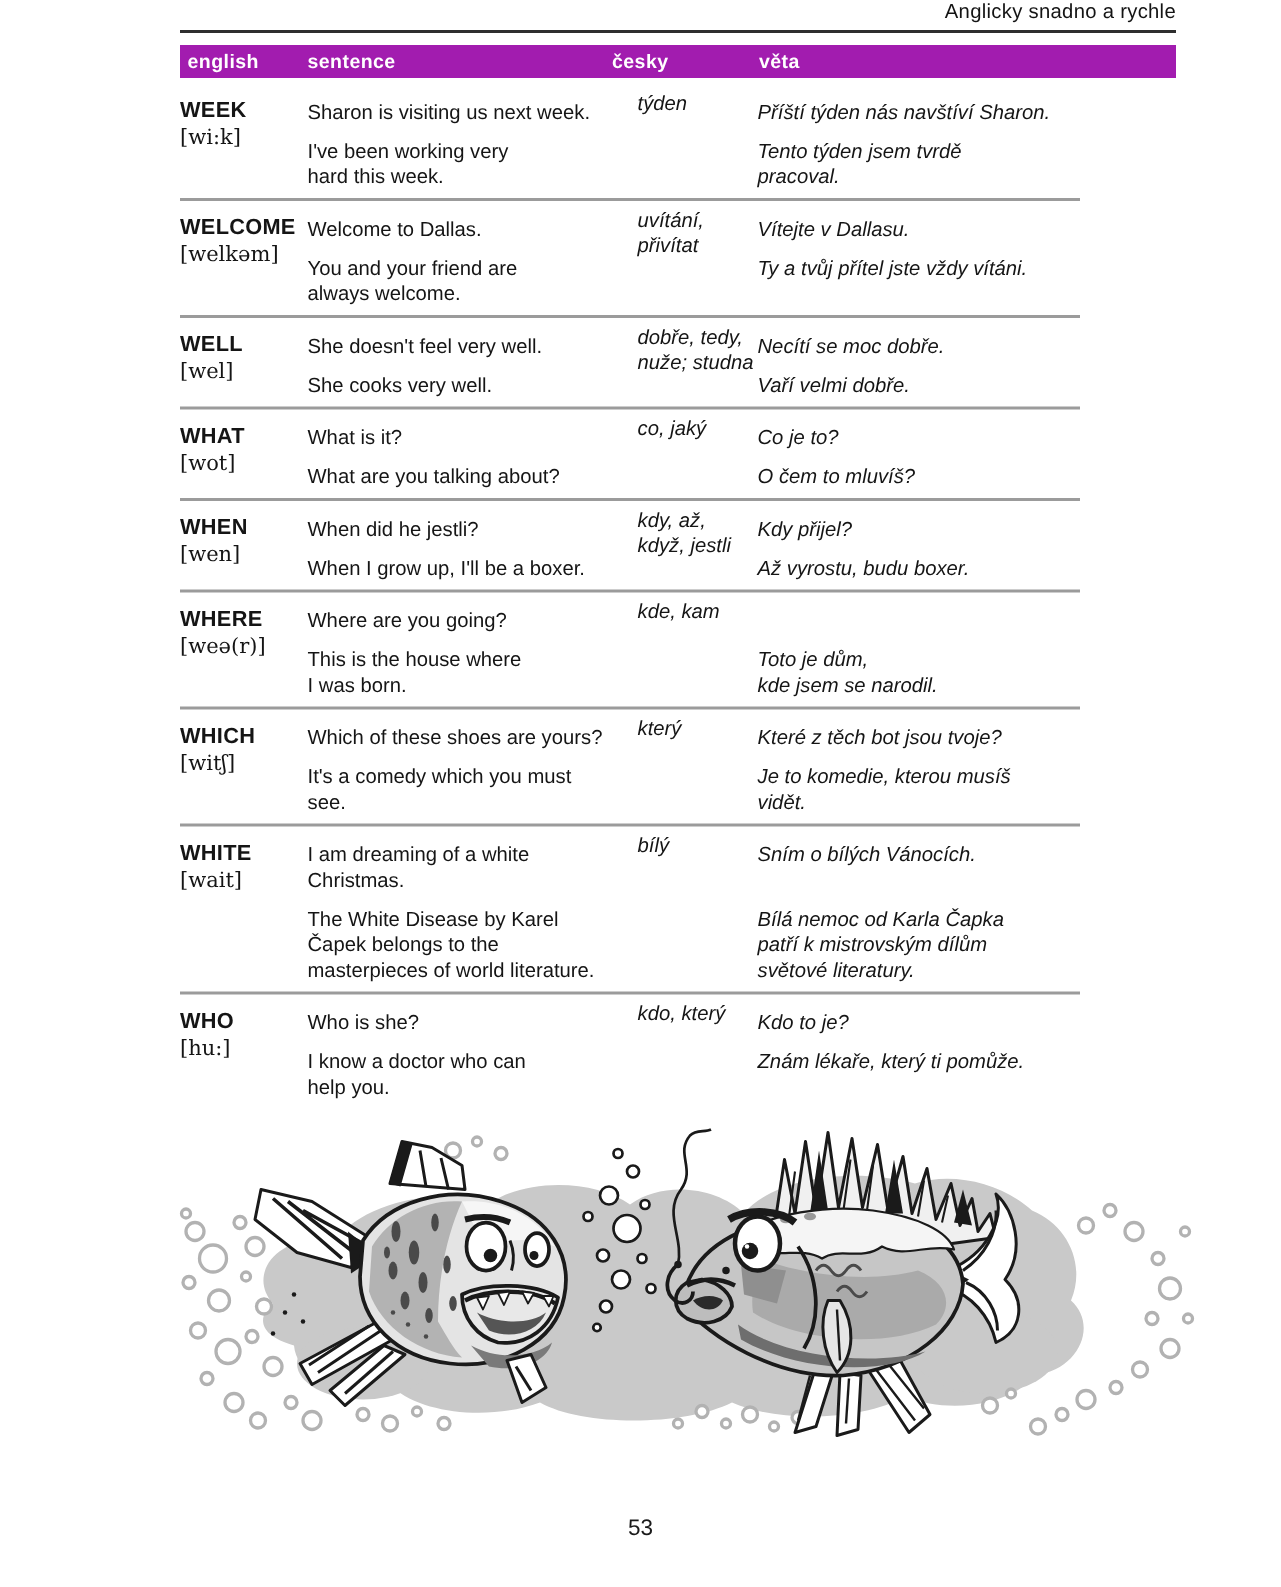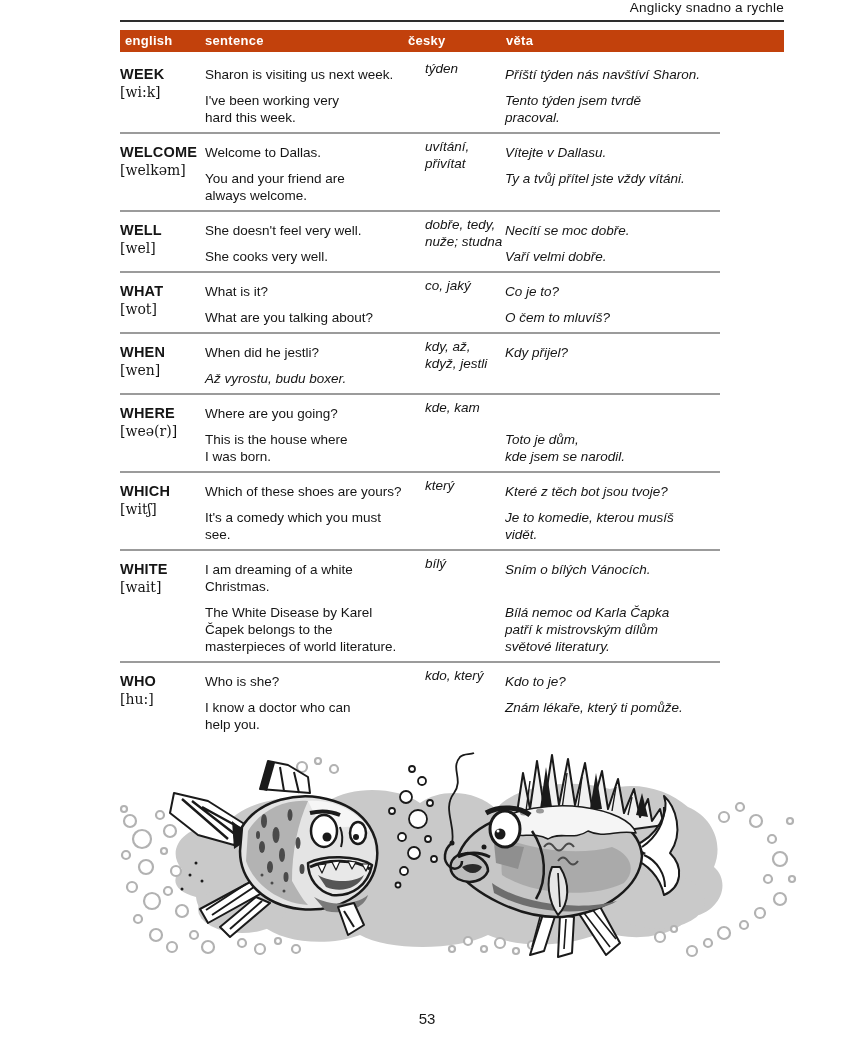--- a/index.html
+++ b/index.html
@@ -9,21 +9,21 @@
     background:#ffffff; color:#151515;
     font-family:"Liberation Sans","DejaVu Sans",sans-serif;
   }
   .content { position:absolute; left:120px; top:0; width:664px; }
 
   
   .book-title { text-align:right; font-size:13.5px; letter-spacing:.2px; color:#141414; }
   .header-rule { margin-top:5px; height:2px; background:#2e2e2e; }
 
   
-  .thead { position:relative; margin-top:8px; height:22px; background:#c2410c;text-align:right; }
+  .thead { position:relative; margin-top:8px; height:22px; background:#a21caf;text-align:right; }
   .th { position:absolute; top:3px; color:#ffffff; font-weight:bold; font-size:13px; letter-spacing:.3px; }
   .th-english { left:5px; }
   .th-sentence { left:85px; }
   .th-cesky { left:288px; }
   .th-veta { left:386px; }
 
   
   main { display:block; margin-top:4px; }
   .entry { position:relative; display:grid; grid-template-columns:85px 1fr; padding:10px 0 8px; }
   .entry::after { content:""; position:absolute; left:0; bottom:0; width:600px; height:2px; background:#9b9b9b; }
@@ -144,20 +144,21 @@
         <div>
           <div class="word">WHEN</div>
           <div class="pron">[wen]</div>
         </div>
         <div class="pairs">
           <div class="pair">
             <div class="sent">When did he jestli?</div>
             <div class="veta">Kdy přijel?</div>
           </div>
           <div class="pair">
+            <div class="sent">When I grow up, I'll be a boxer.</div>
             <div class="veta">Až vyrostu, budu boxer.</div>
           </div>
         </div>
         <div class="cesky">kdy, až,
 když, jestli</div>
       </section>
 
       <section class="entry">
         <div>
           <div class="word">WHERE</div>

